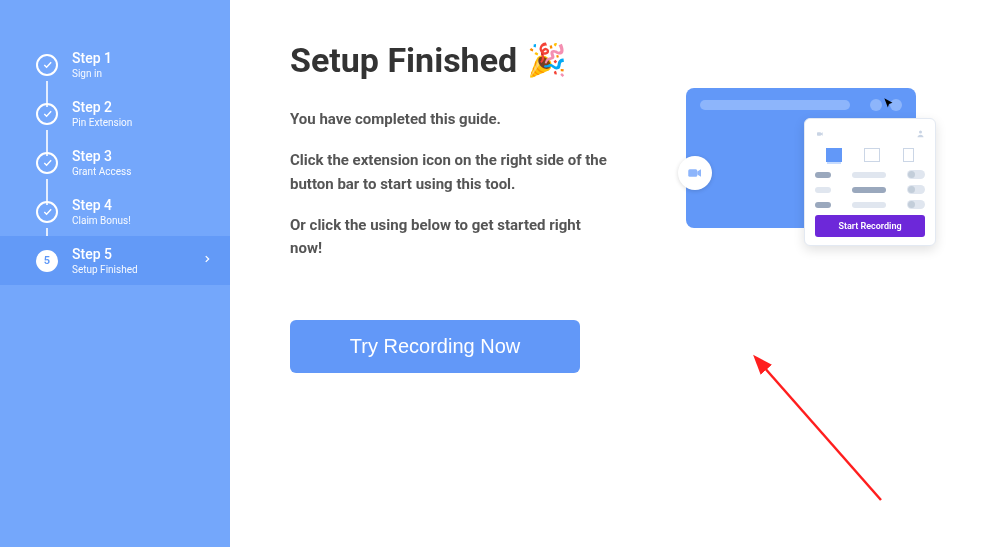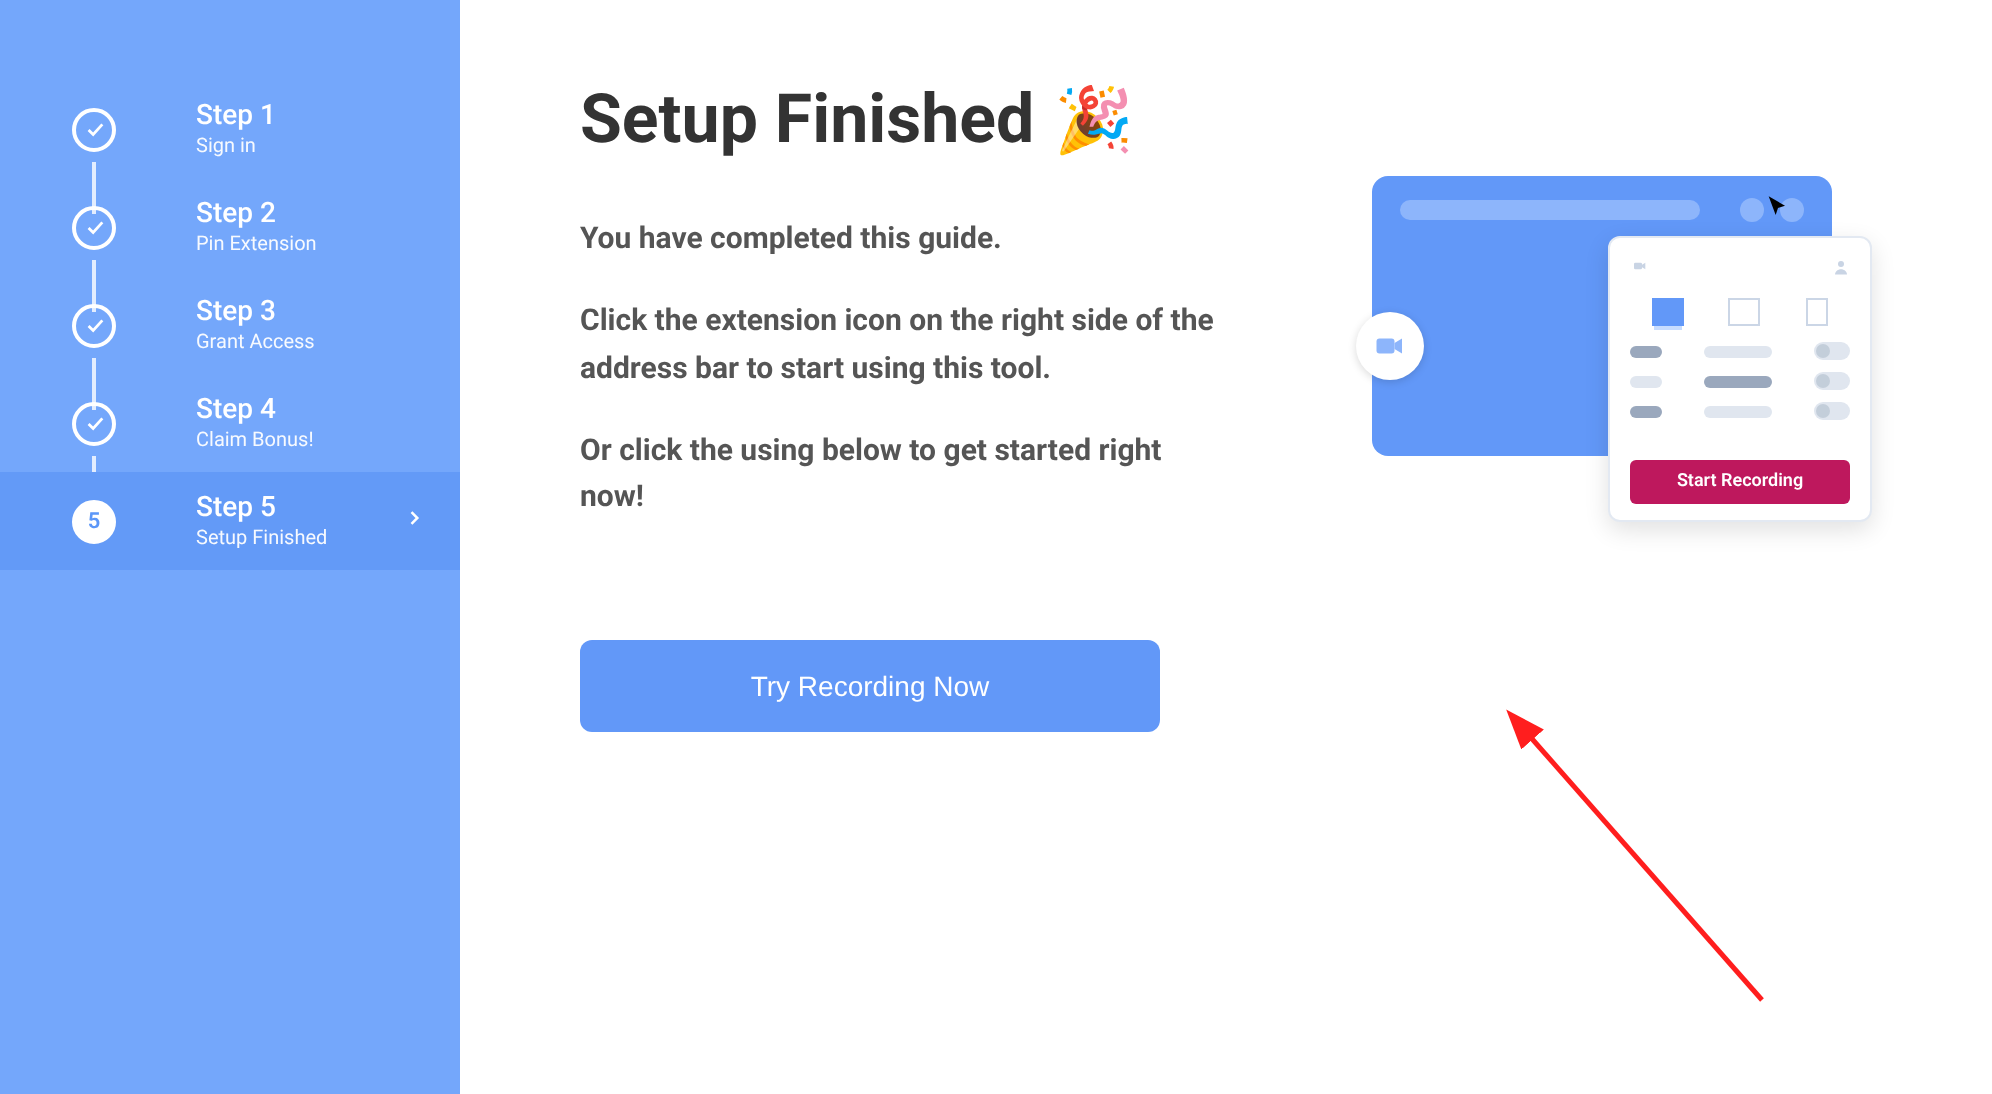--- a/index.html
+++ b/index.html
@@ -36,21 +36,21 @@
       flex-shrink: 0;
       font-size: 11px;
       color: #fff;
       background: transparent;
     }
     .step .circle.filled {
       background: #fff;
       color: #5c97f8;
       font-weight: 600;
     }
-    .step .labels { display:flex; flex-direction: column; gap:2px;margin-left:26px; }
+    .step .labels { display:flex; flex-direction: column; gap:2px; }
     .step .title { font-size: 14px; font-weight: 500; }
     .step .sub   { font-size: 10px; opacity: .95; }
     .step.active {
       background: #639af7;
     }
     .step .chev {
       margin-left: auto;
       color: #fff;
     }
     .connector {
@@ -76,21 +76,21 @@
     }
     .paras { max-width: 320px; display:flex; flex-direction:column; gap:18px;font-weight:bold; }
     .paras p { font-size: 15px; color: #555; line-height: 1.55; }
 
     .cta {
       margin-top: 60px;
       background: #6298f8;
       color: #fff;
       border: none;
       border-radius: 6px;
-      font-size: 14px;
+      font-size: 20px;
       padding: 15px 0;
       width: 290px;
       cursor: pointer;
     }
 
     
     .illus {
       position: absolute;
       top: 88px;
       right: 60px;
@@ -147,22 +147,22 @@
       display:flex; align-items:center; justify-content:space-between;
       margin:6px 0;
     }
     .bar { height:6px; background:#e0e6ef; border-radius:4px; }
     .bar.sm{width:16px;} .bar.md{width:34px;} .bar.dark{background:#9aa8bd;}
     .pill {
       width:18px; height:9px; border-radius:5px; background:#e0e6ef; position:relative;
     }
     .pill::after{content:"";position:absolute;left:1px;top:1px;width:7px;height:7px;border-radius:50%;background:#c3ceda;}
     .popup .start {
-      margin-top:20px;
-      background:#be185d; color:#fff; text-align:center;
+      margin-top:6px;
+      background:#6d28d9; color:#fff; text-align:center;
       font-size:9px; font-weight:600; padding:6px 0; border-radius:3px;
     }
 
     
     .arrow-svg {
       position:absolute;
       left: 521px; top: 350px;
       pointer-events:none;
     }
   </style>
@@ -239,21 +239,21 @@
   </aside>
 
   <main class="main">
     <h1 class="heading">
       <span>Setup Finished</span>
       <span style="font-size:32px;">🎉</span>
     </h1>
 
     <div class="paras">
       <p>You have completed this guide.</p>
-      <p>Click the extension icon on the right side of the address bar to start using this tool.</p>
+      <p>Click the extension icon on the right side of the button bar to start using this tool.</p>
       <p>Or click the using below to get started right now!</p>
     </div>
 
     <button class="cta">Try Recording Now</button>
 
     
     <div class="illus">
       <div class="browser">
         <div class="addrbar"></div>
         <div class="dot1"></div>

